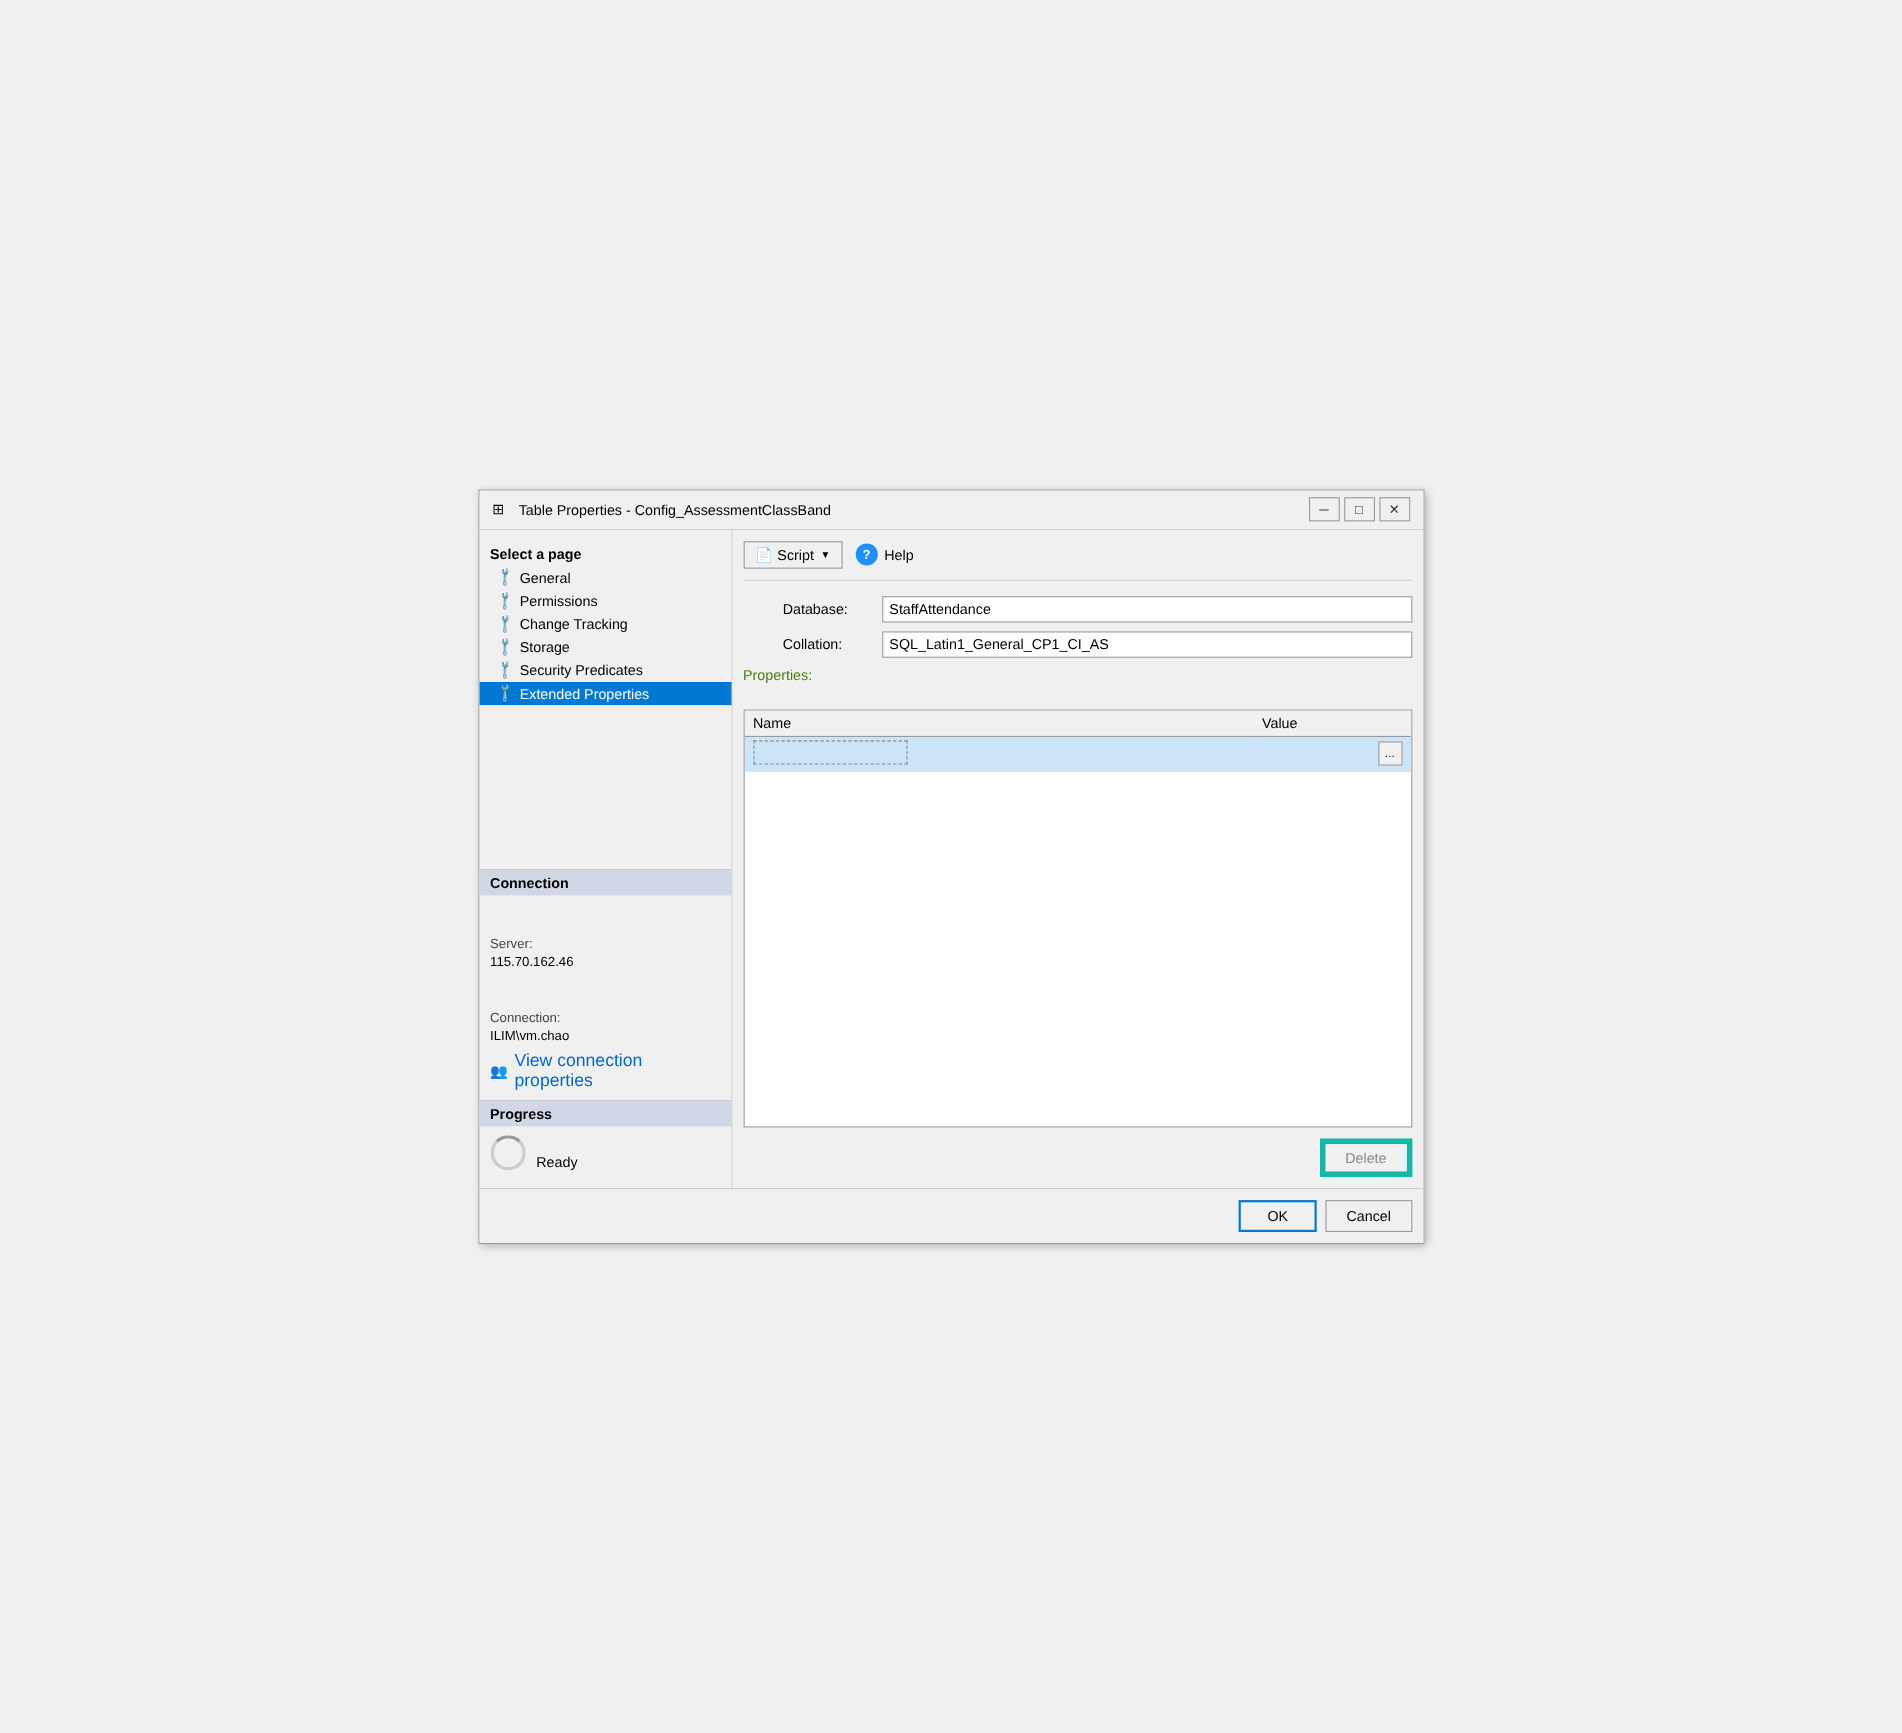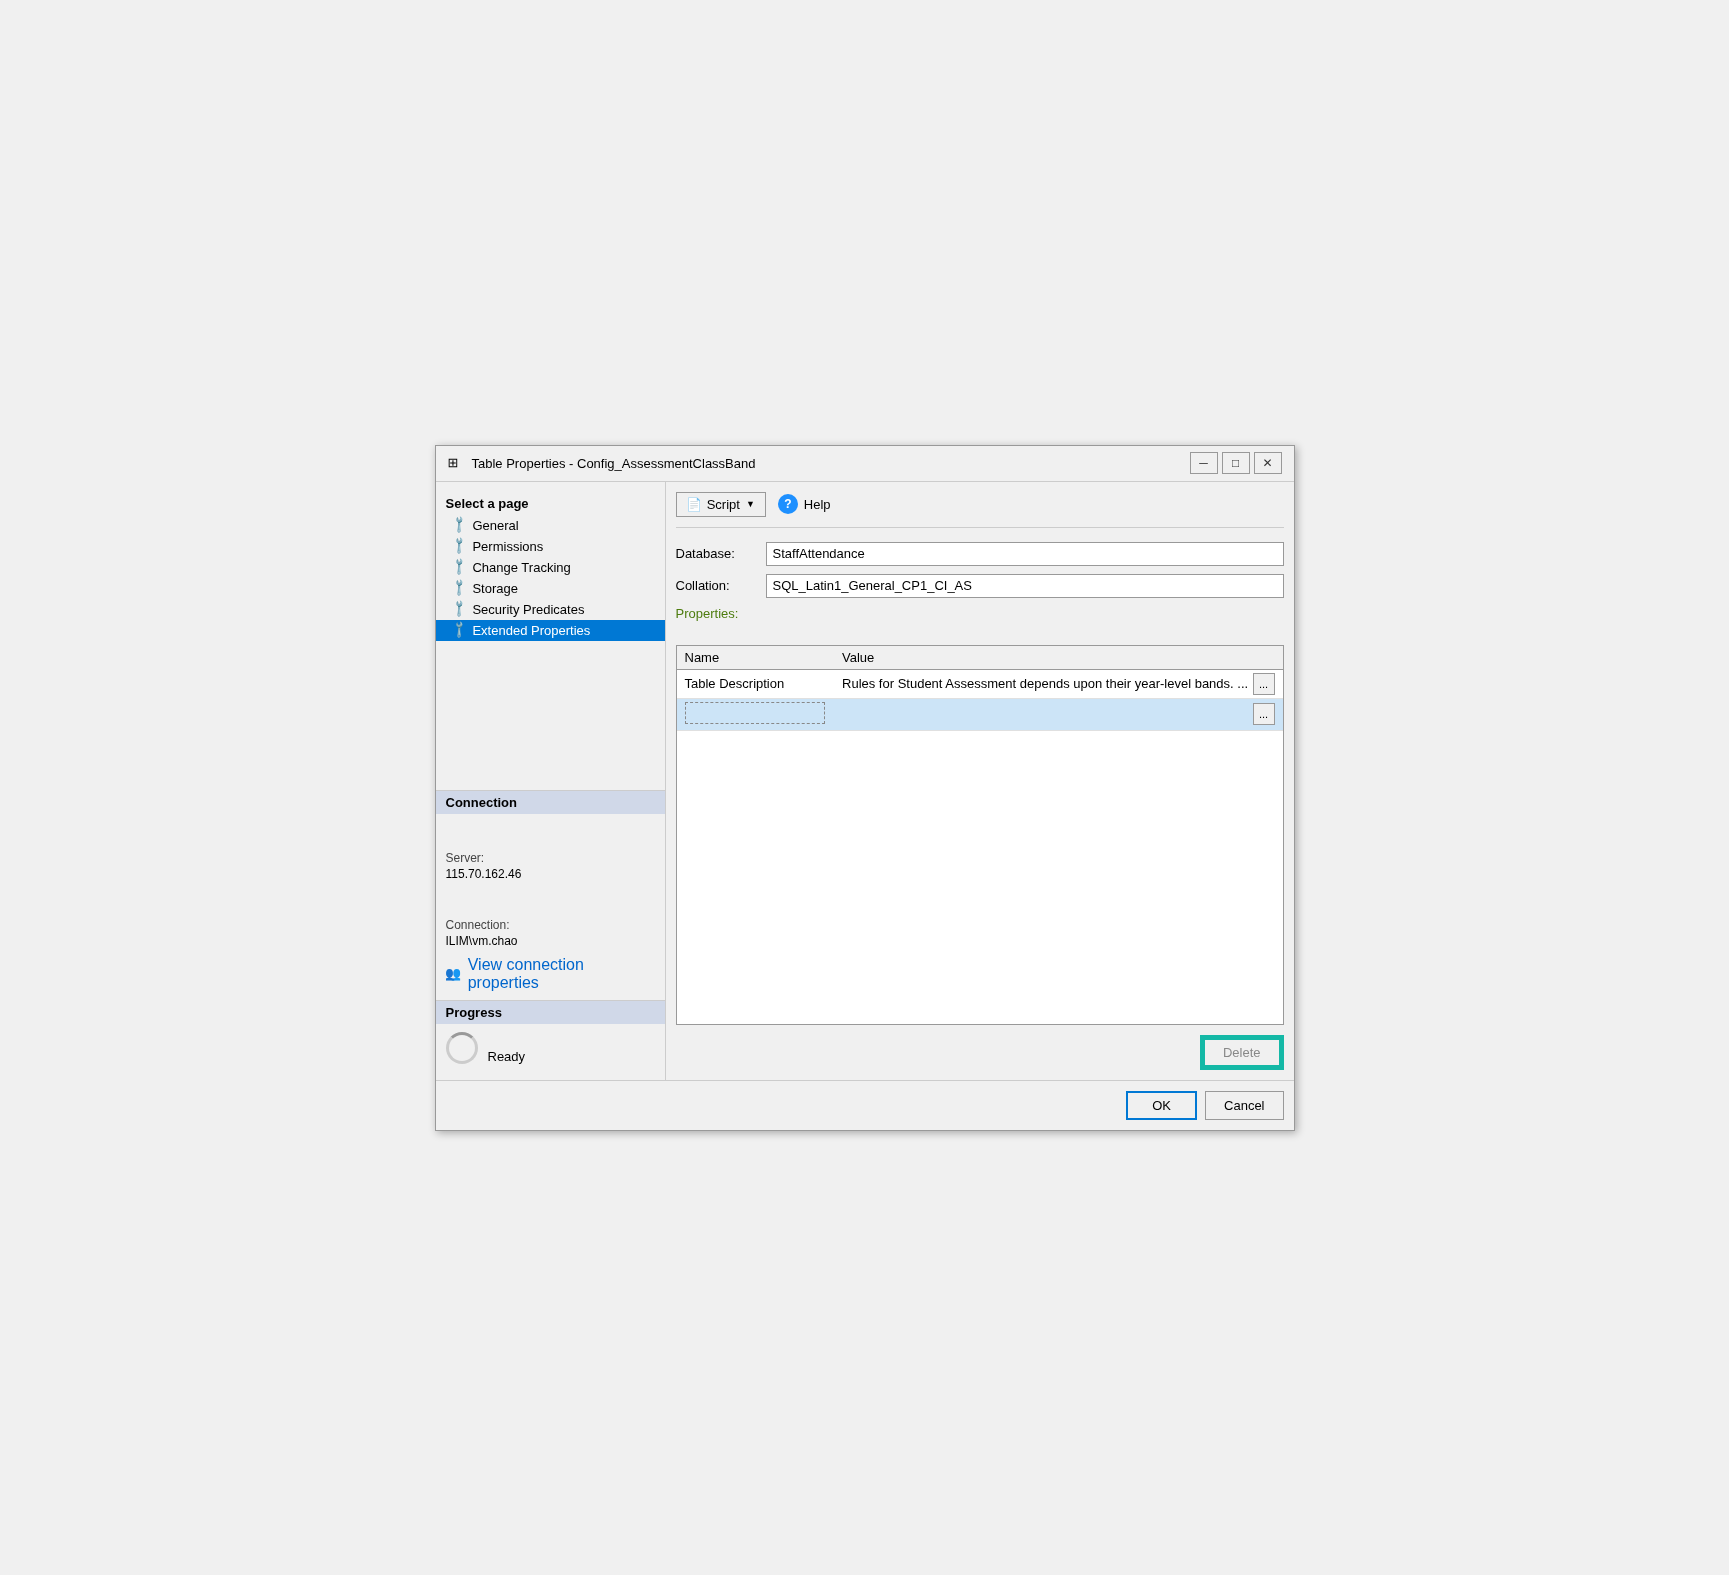--- a/index.html
+++ b/index.html
@@ -206,20 +206,21 @@
     }
     .form-row {
       display: flex;
       align-items: center;
       margin-bottom: 8px;
     }
     .form-label {
       width: 90px;
       font-size: 13px;
       color: #000;
+      margin-left: 36px;
     }
     .form-input {
       flex: 1;
       height: 24px;
       border: 1px solid #999;
       background: white;
       padding: 2px 6px;
       font-size: 13px;
       color: #000;
     }
@@ -416,29 +417,20 @@
 
       <div class="properties-table-container">
         <table class="properties-table">
           <thead>
             <tr>
               <th>Name</th>
               <th>Value</th>
             </tr>
           </thead>
           <tbody>
-            <tr>
-              <td>Table Description</td>
-              <td>
-                <div class="td-value-cell">
-                  <span>Rules for Student Assessment depends upon their year-level bands. ...</span>
-                  <button class="ellipsis-btn">...</button>
-                </div>
-              </td>
-            </tr>
             <tr class="selected">
               <td>
                 <div class="edit-cell"></div>
               </td>
               <td>
                 <div class="td-value-cell">
                   <span></span>
                   <button class="ellipsis-btn">...</button>
                 </div>
               </td>

